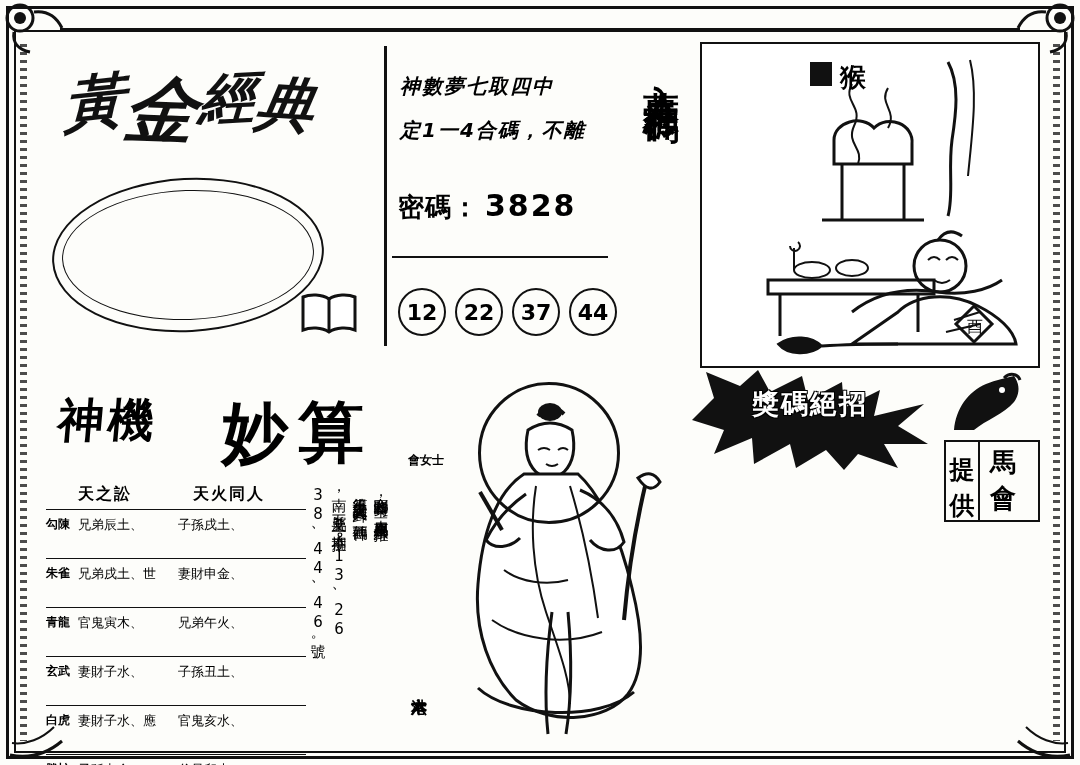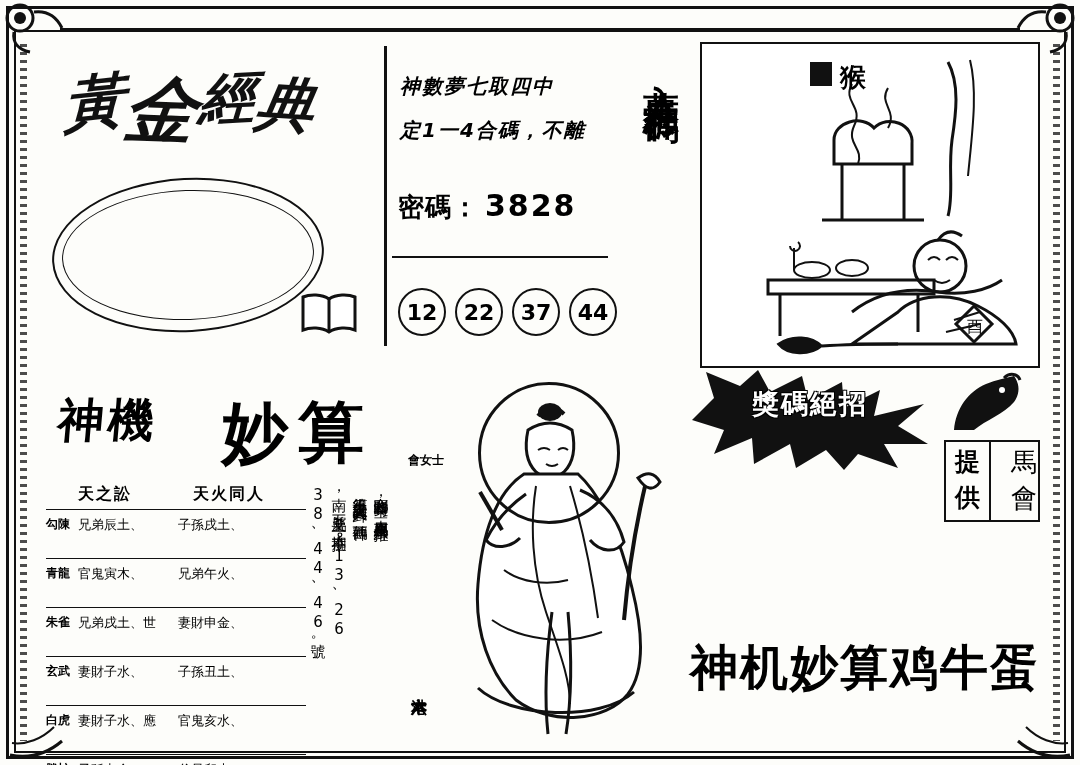--- a/index.html
+++ b/index.html
@@ -193,22 +193,22 @@
     position:absolute; left:700px; top:386px; width:220px;
     font-size:27px; font-weight:bold; color:#fff;
     text-align:center; letter-spacing:2px;
     text-shadow:1px 1px 0 #000,-1px -1px 0 #000,1px -1px 0 #000,-1px 1px 0 #000;
   }
   .tigong {
     position:absolute; left:944px; top:440px; width:92px; height:78px;
     border:2px solid #111;
     display:flex;
   }
-  .tigong .l { width:43px; font-size:25px; font-weight:bold; text-align:center; line-height:36px; padding-top:2px;}
-  .tigong .r { width:46px; font-size:26px; font-weight:normal; text-align:right; line-height:36px; padding-top:2px; border-left:2px solid #111;}
+  .tigong .l { width:32px; font-size:25px; font-weight:bold; text-align:center; line-height:36px; padding-top:10px;}
+  .tigong .r { width:46px; font-size:26px; font-weight:bold; text-align:center; line-height:36px; padding-top:2px; border-left:2px solid #111;}
 
   .bigline1 {
     position:absolute; left:684px; top:540px;
     font-size:54px; font-weight:bold; letter-spacing:2px;
     font-family:"DejaVu Sans", sans-serif;
   }
   .bigline2 {
     position:absolute; left:690px; top:636px;
     font-size:48px; font-weight:bold; letter-spacing:2px;
   }
@@ -336,28 +336,28 @@
     <div class="hdr">
       <div class="h1">天之訟</div>
       <div class="h2">天火同人</div>
     </div>
     <div class="rw">
       <div class="c0">勾陳</div>
       <div class="c1">兄弟辰土、</div>
       <div class="c2">子孫戌土、</div>
     </div>
     <div class="rw">
+      <div class="c0">朱雀</div>
+      <div class="c1">兄弟戌土、世</div>
+      <div class="c2">妻財申金、</div>
+    </div>
+    <div class="rw">
       <div class="c0">青龍</div>
       <div class="c1">官鬼寅木、</div>
       <div class="c2">兄弟午火、</div>
-    </div>
-    <div class="rw">
-      <div class="c0">朱雀</div>
-      <div class="c1">兄弟戌土、世</div>
-      <div class="c2">妻財申金、</div>
     </div>
     <div class="rw">
       <div class="c0">玄武</div>
       <div class="c1">妻財子水、</div>
       <div class="c2">子孫丑土、</div>
     </div>
     <div class="rw">
       <div class="c0">白虎</div>
       <div class="c1">妻財子水、應</div>
       <div class="c2">官鬼亥水、</div>
@@ -424,15 +424,14 @@
 
   <div style="position:absolute;left:944px;top:372px;width:94px;height:62px;">
     <svg width="94" height="62" viewBox="0 0 94 62">
       <path d="M10 58 C12 36 24 20 42 12 C52 8 62 6 70 4 C76 12 76 22 70 30
                C60 42 42 48 30 58 Z" fill="#111"></path>
       <path d="M60 6 C66 0 74 2 76 8" stroke="#111" stroke-width="3" fill="none"></path>
       <circle cx="58" cy="18" r="3" fill="#fff"></circle>
     </svg>
   </div>
 
-  <div class="bigline2">神机妙算鸡牛蛋</div>
 
 </div>
 
 </body></html>

